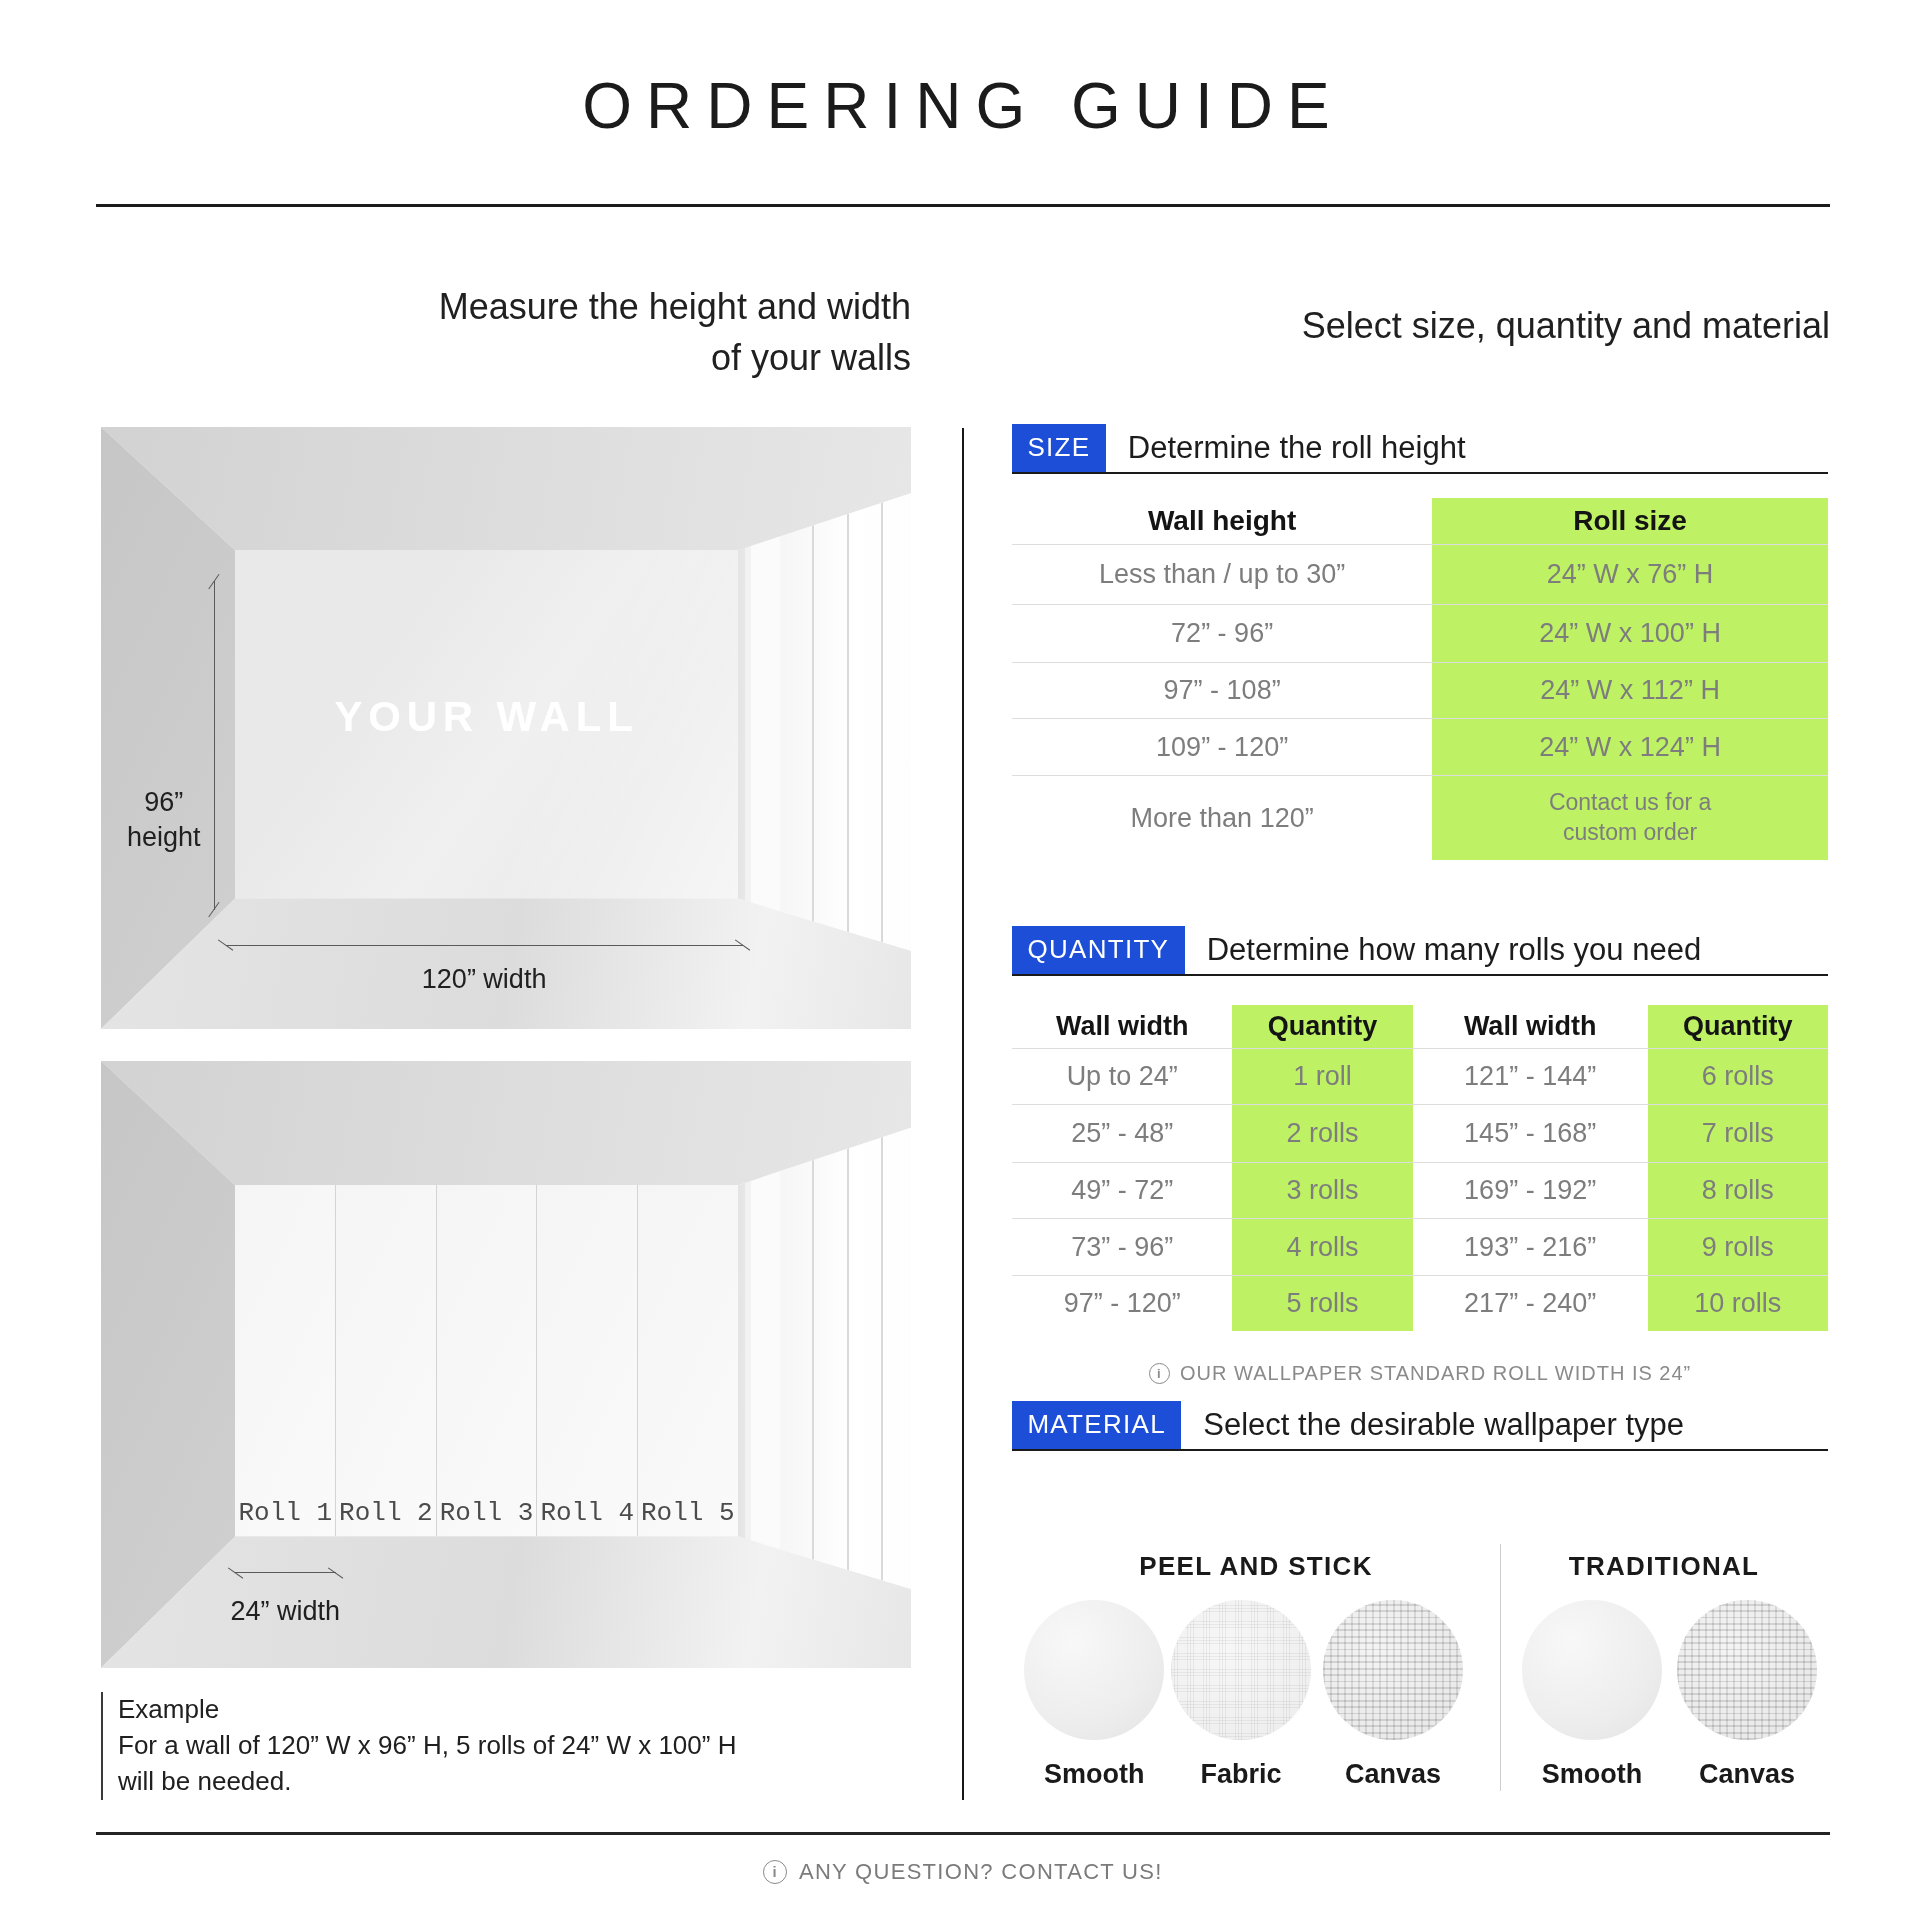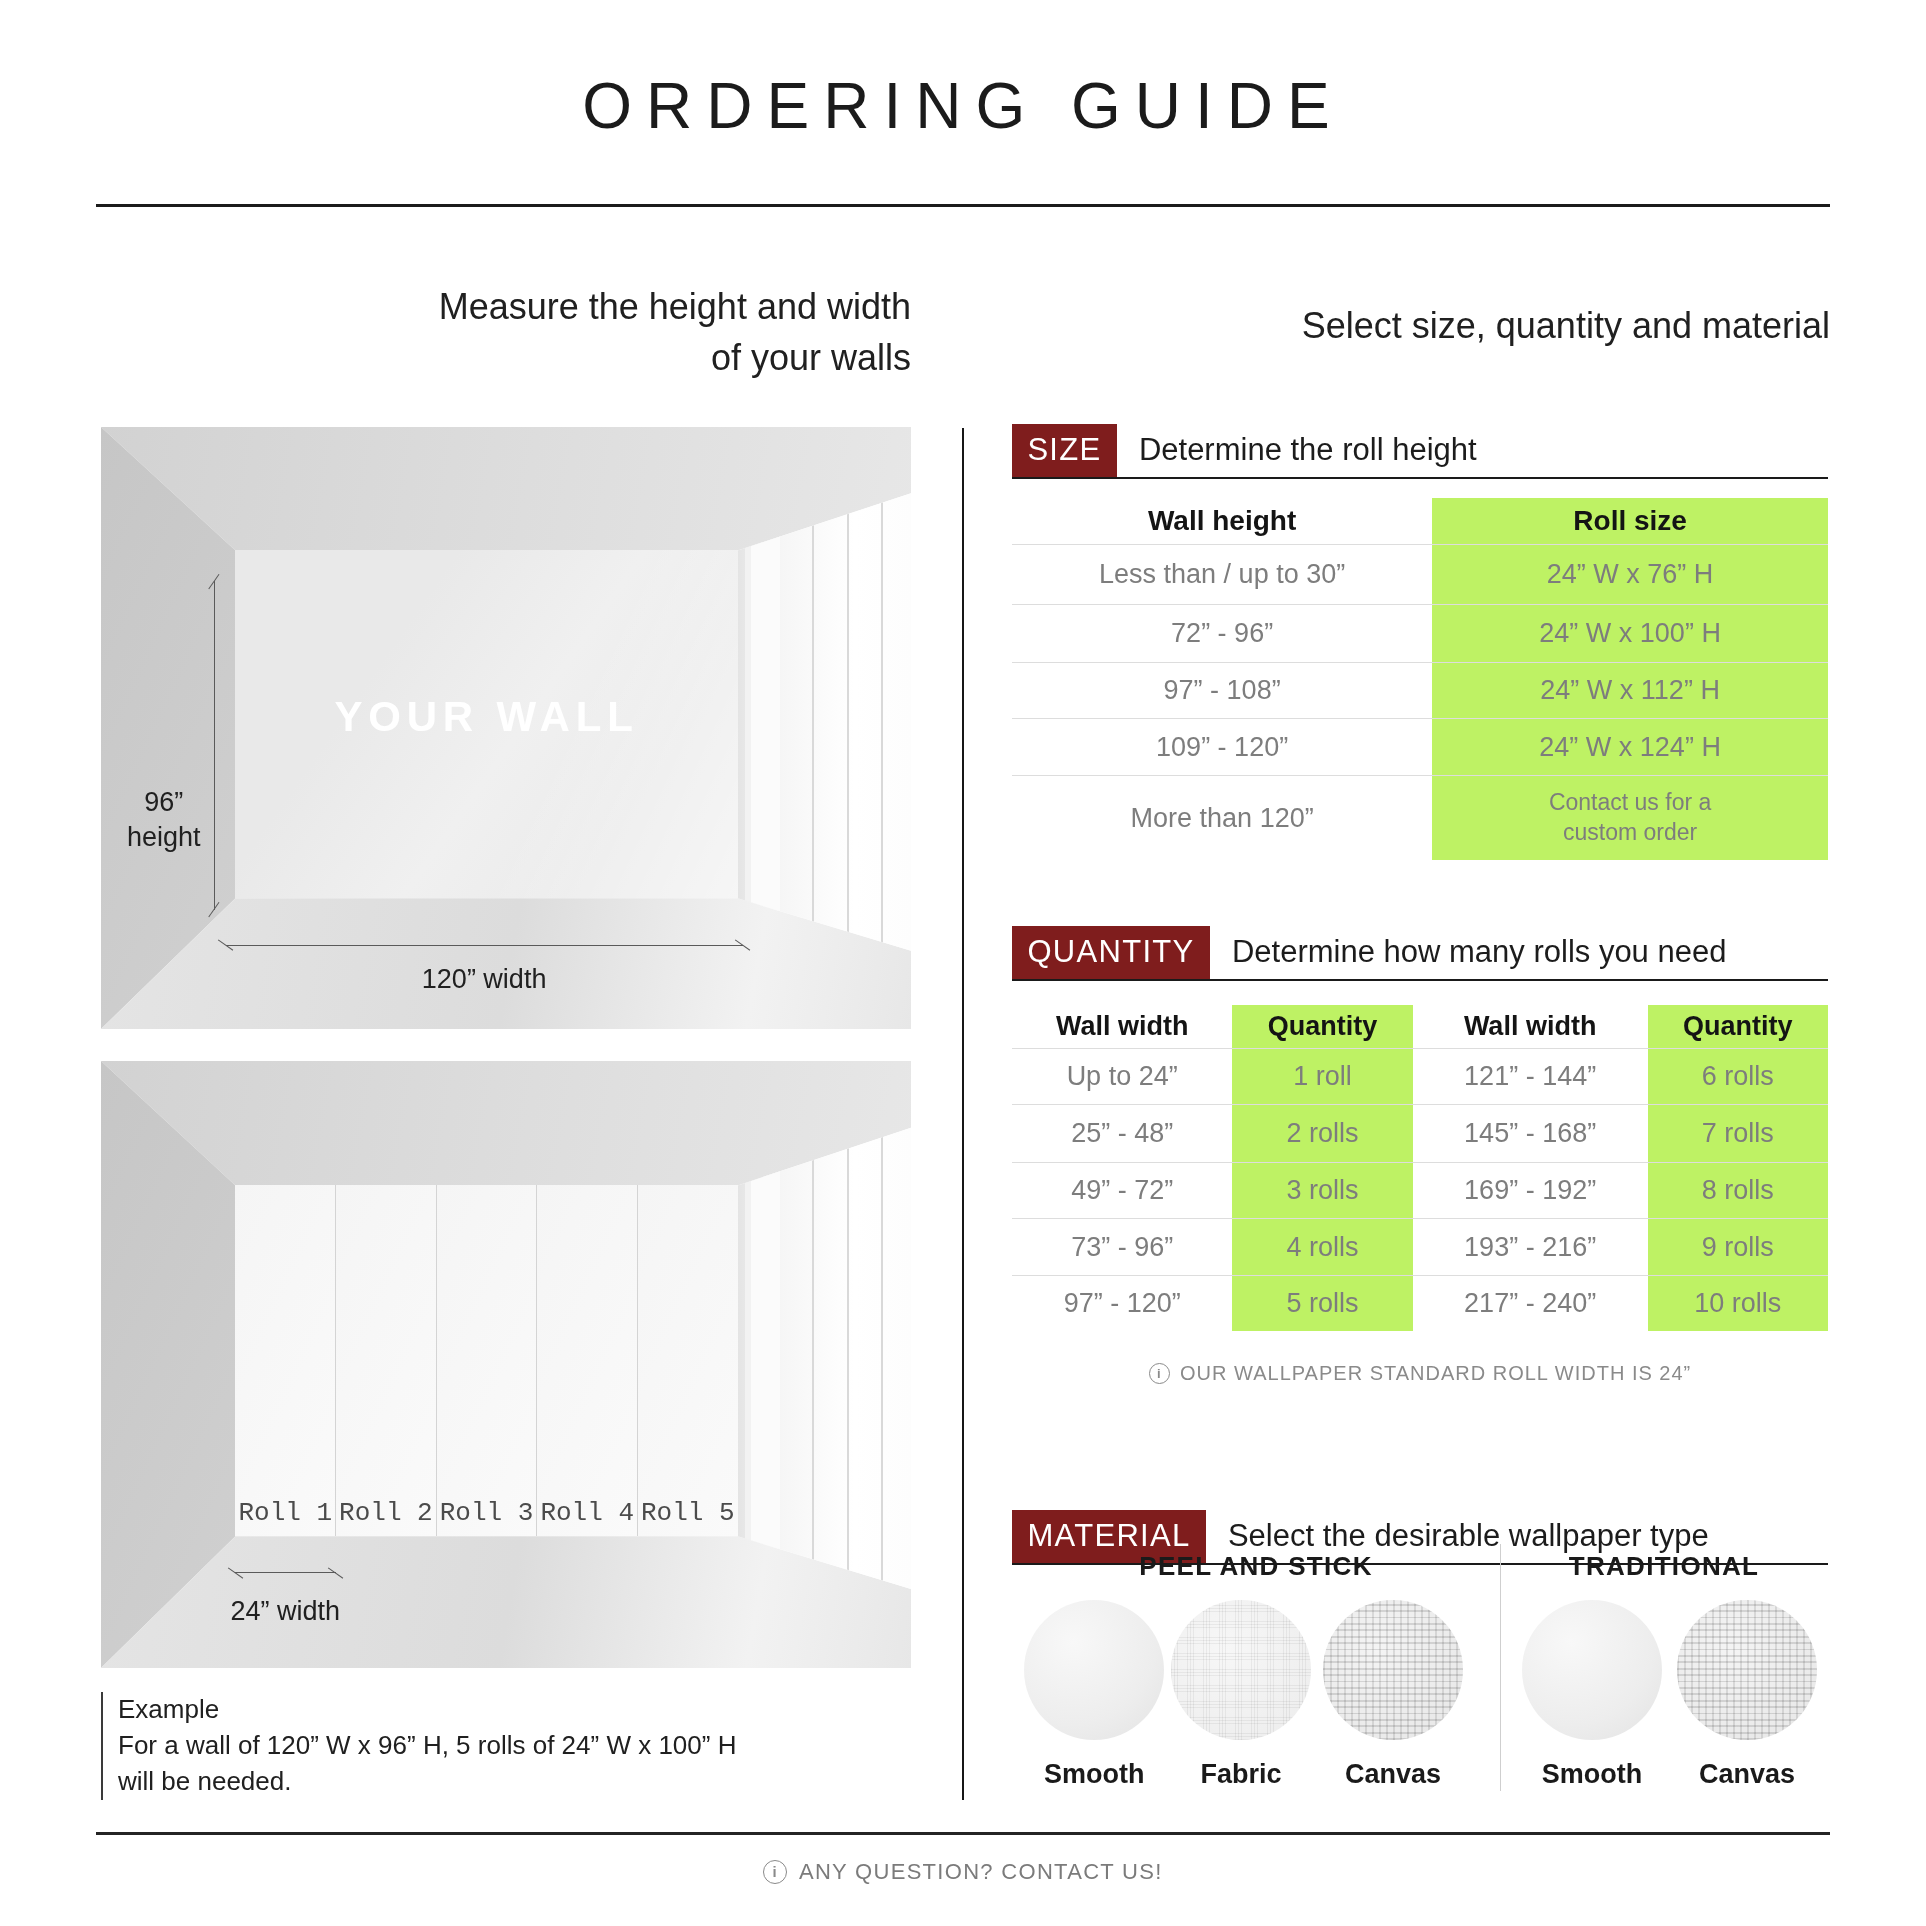--- a/index.html
+++ b/index.html
@@ -62,21 +62,21 @@
   .dim-h .tick.t1{left:-0.6px;} .dim-h .tick.t2{right:-0.6px;}
   .dim-label{font-size:27px;color:#202020;text-align:center;line-height:1.3;}
 
   
   .example{left:101px;top:1692px;width:803px;border-left:2.6px solid #3a3a3a;padding-left:15px;
     font-size:26px;line-height:1.38;color:#202020;}
 
   
   .section-header{left:1012px;width:816px;border-bottom:2.6px solid #1a1a1a;
     display:flex;align-items:stretch;}
-  .badge{background:#7f1d1d;color:#ffffff;font-size:31px;letter-spacing:1.3px;
+  .badge{background:#1d4ed8;color:#ffffff;font-size:26px;letter-spacing:1.3px;
     padding:8.3px 15.4px;display:flex;align-items:center;}
   .section-title{font-size:31px;color:#1c1c1c;display:flex;align-items:center;margin-left:22px;white-space:nowrap;}
 
   .cell{display:flex;align-items:center;justify-content:center;text-align:center;
     font-size:27px;color:#7d7d7d;}
   .cell.hdr{color:#141414;font-weight:bold;font-size:28px;}
   .cell.stripe{background:#bef264;}
   .cell.bt{border-top:0.6px solid #ddd;}
   .cell.small{font-size:23px;line-height:1.3;}
 
@@ -245,21 +245,21 @@
     <div class="cell bt stripe">5 rolls</div>
     <div class="cell bt">217” - 240”</div>
     <div class="cell bt stripe">10 rolls</div>
   </div>
 
   <div class="abs note-line" style="top:1362px;">
     <span class="info-icon" style="width:19px;height:19px;font-size:13px;border-width:1.6px;">i</span>
     <span>OUR WALLPAPER STANDARD ROLL WIDTH IS 24”</span>
   </div>
 
-  <div class="abs section-header" style="top:1510px;">
+  <div class="abs section-header" style="top:1401px;">
     <div class="badge">MATERIAL</div>
     <div class="section-title">Select the desirable wallpaper type</div>
   </div>
 
   <div class="abs material-area">
     <div class="group-name" style="left:0;width:488px;">PEEL AND STICK</div>
     <div class="group-name" style="left:488px;width:328px;">TRADITIONAL</div>
     <div class="group-sep"></div>
 
     <div class="swatch" style="left:12.2px;">

